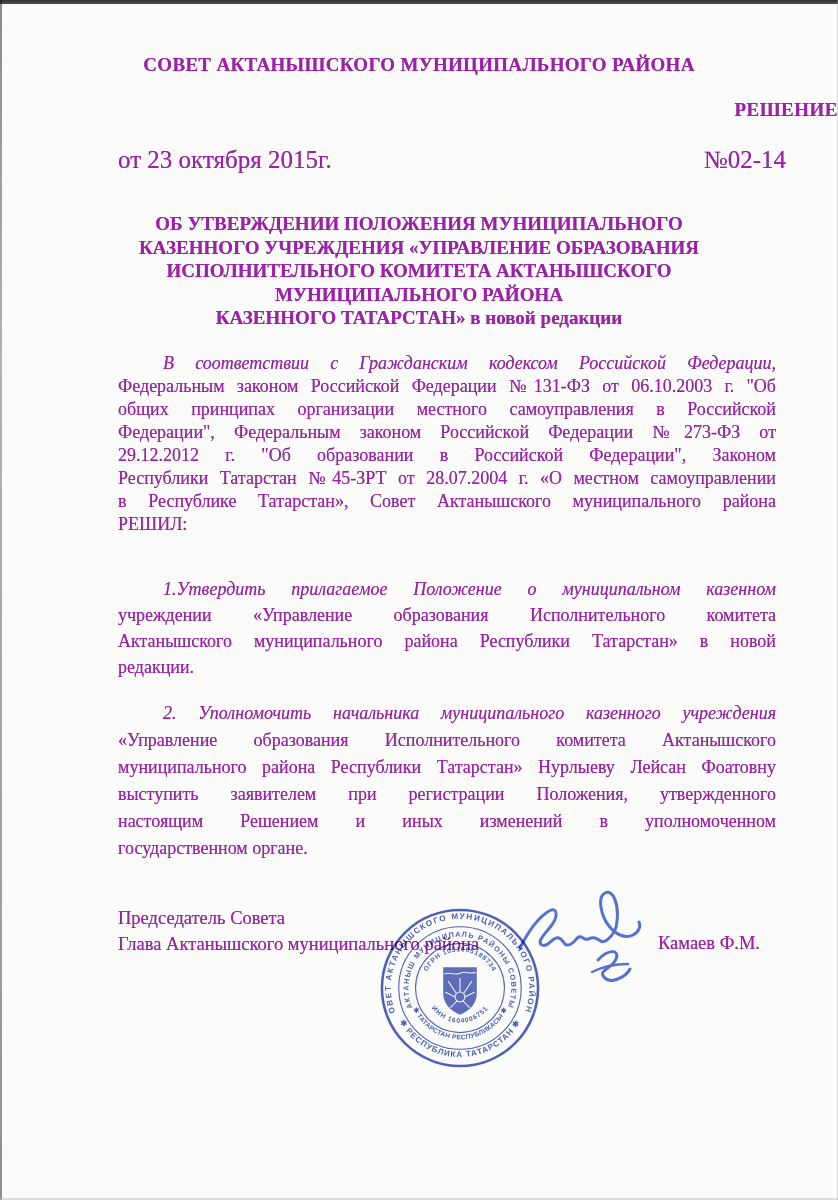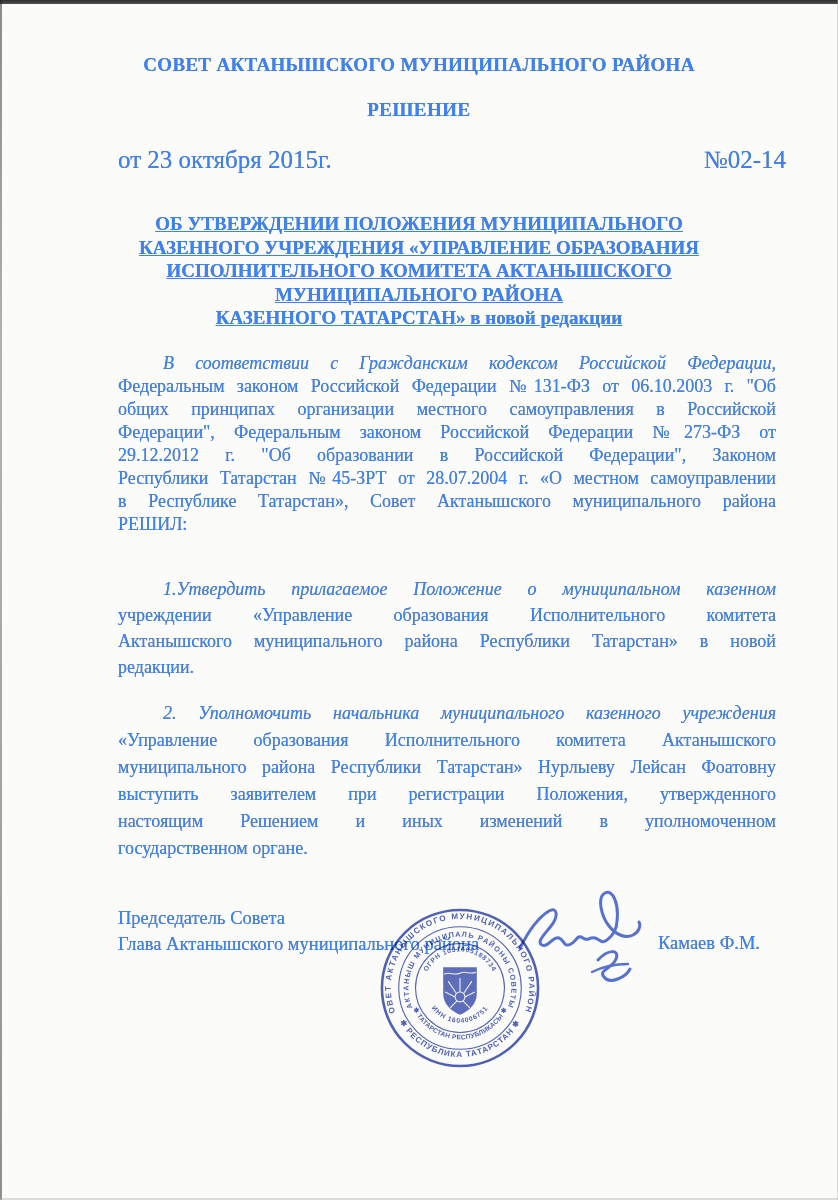--- a/index.html
+++ b/index.html
@@ -1,35 +1,35 @@
 <!DOCTYPE html>
 <html><head>
 <meta charset="utf-8">
 <style>
   html,body{margin:0;padding:0;background:#e8e8e6;}
   .page{
     position:relative;width:838px;height:1200px;margin:0 auto;
     background:#fbfbf9;
     font-family:"Liberation Serif", serif;
-    color:#3b82f6;
+    color:#a21caf;
     overflow:hidden;
   }
   .doc-text{ text-shadow:0 0 .5px rgba(25,25,25,.55); }
   .abs{position:absolute;}
   
   .edge-top{left:0;top:0;width:838px;height:4px;background:linear-gradient(#141414,#3a3a3a);opacity:.88;}
   .edge-left{left:0;top:0;width:2px;height:1200px;background:linear-gradient(#1a1a1a,#6a6a6a 30%,#444 75%,#222);opacity:.5;}
   .edge-right{right:0;top:0;width:1px;height:1200px;background:#9a9a98;opacity:.35;}
   .edge-bottom{left:0;bottom:0;width:838px;height:2px;background:#b9b9b6;opacity:.45;}
 
   .org-name{left:0;top:54px;width:838px;text-align:center;font-weight:bold;font-size:19px;letter-spacing:.3px;}
-  .doc-type{left:0;top:99px;width:838px;text-align:center;font-weight:bold;font-size:19px;letter-spacing:.5px;}
+  .doc-type{left:0;top:99px;width:838px;text-align:right;font-weight:bold;font-size:19px;letter-spacing:.5px;}
   .date-row{left:118px;top:146px;width:668px;font-weight:normal;font-size:25px;display:flex;justify-content:space-between;text-align:center;}
 
-  .doc-title{left:109px;top:212px;width:620px;text-align:center;font-weight:bold;font-size:19px;line-height:23.5px;text-decoration:underline;}
+  .doc-title{left:109px;top:212px;width:620px;text-align:center;font-weight:bold;font-size:19px;line-height:23.5px;}
 
   .para{left:118px;width:658px;font-size:18px;}
   .preamble{top:352px;line-height:23px;}
   .item1{top:576px;line-height:26px;}
   .item2{top:700px;line-height:27px;}
   .jline{text-align:justify;text-align-last:justify;}
   .jlast{text-align:justify;text-align-last:left;}
   .findent{text-indent:45px;font-style:italic;}
 
   .sig-block{left:118px;top:905px;width:420px;font-size:18.5px;line-height:26px;}

